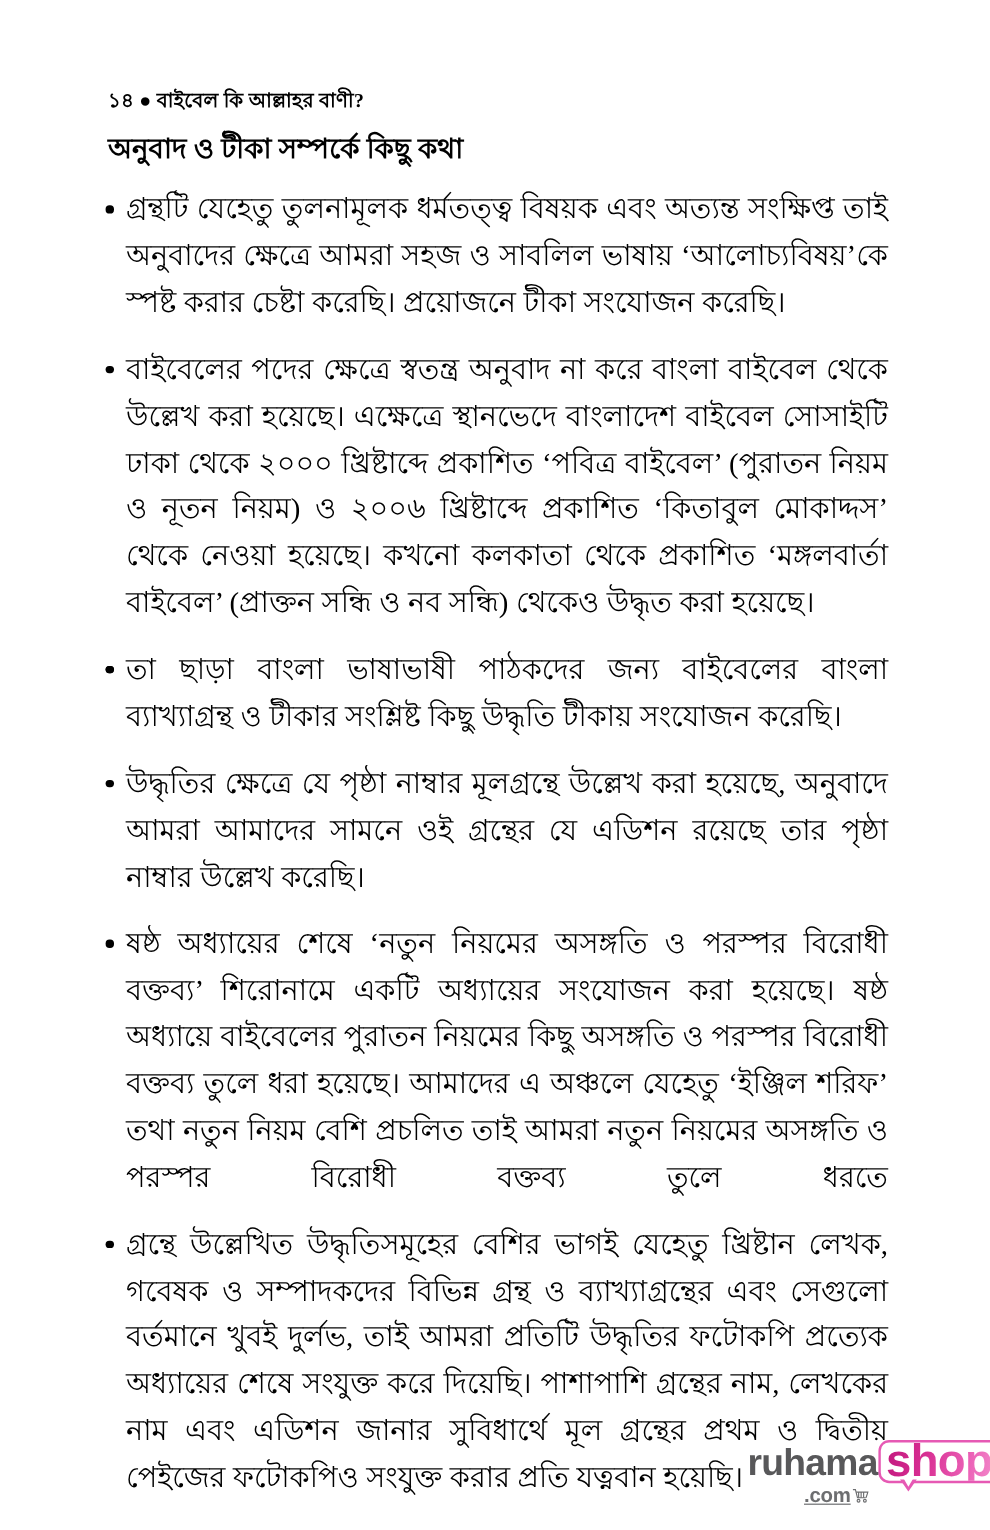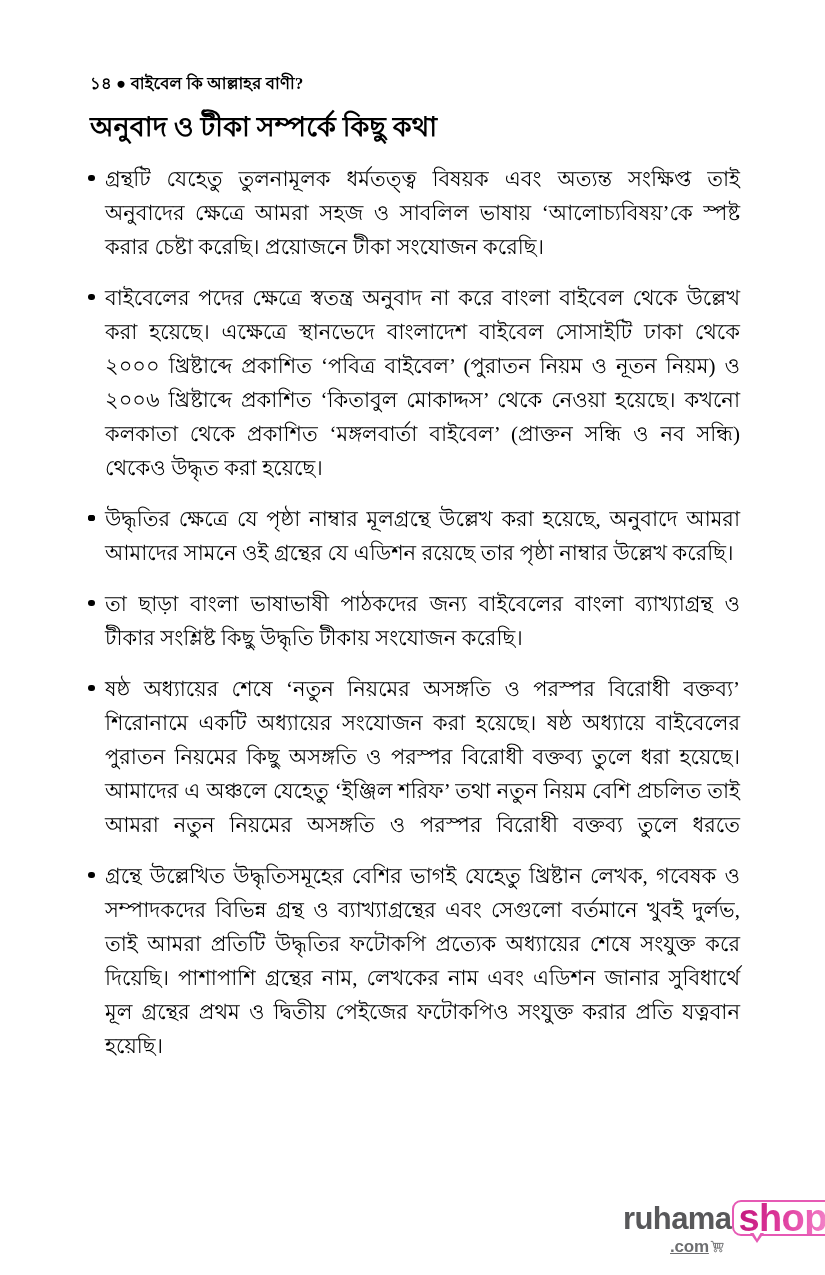--- a/index.html
+++ b/index.html
@@ -36,38 +36,38 @@
     font-size: 16.5px;
     font-weight: 700;
     letter-spacing: 0.2px;
     line-height: 1.4;
     margin: 0 0 0 2px;
     white-space: nowrap;
   }
 
   
   .section-title {
-    font-size: 27px;
+    font-size: 23px;
     font-weight: 700;
     line-height: 1.35;
     margin: 14px 0 16px 2px;
     letter-spacing: 0.1px;
   }
 
   
   .bullet-list {
     list-style: none;
     margin: 0;
     padding: 0;
   }
   .bullet-item {
     position: relative;
     padding-left: 17px;
     margin-bottom: 17px;
-    font-size: 21px;
+    font-size: 24px;
     line-height: 1.62;
     text-align: justify;
     text-justify: inter-word;
     word-spacing: 0.3px;
   }
   .bullet-item:last-child {
     margin-bottom: 0;
   }
   .bullet-item .dot {
     position: absolute;
@@ -191,25 +191,25 @@
       </li>
       <li class="bullet-item">
         <span class="dot"></span>
         <span>বাইবেলের পদের ক্ষেত্রে স্বতন্ত্র অনুবাদ না করে বাংলা বাইবেল থেকে উল্লেখ করা হয়েছে। এক্ষেত্রে স্থানভেদে বাংলাদেশ বাইবেল সোসাইটি ঢাকা থেকে ২০০০ খ্রিষ্টাব্দে প্রকাশিত ‘পবিত্র বাইবেল’ (পুরাতন নিয়ম ও নূতন নিয়ম) ও ২০০৬ খ্রিষ্টাব্দে প্রকাশিত ‘কিতাবুল মোকাদ্দস’ থেকে নেওয়া হয়েছে। কখনো কলকাতা থেকে প্রকাশিত ‘মঙ্গলবার্তা বাইবেল’ (প্রাক্তন সন্ধি ও নব সন্ধি) থেকেও উদ্ধৃত করা হয়েছে।</span>
       </li>
       <li class="bullet-item">
         <span class="dot"></span>
       </li>
       <li class="bullet-item">
         <span class="dot"></span>
+        <span>তা ছাড়া বাংলা ভাষাভাষী পাঠকদের জন্য বাইবেলের বাংলা ব্যাখ্যাগ্রন্থ ও টীকার সংশ্লিষ্ট কিছু উদ্ধৃতি টীকায় সংযোজন করেছি।</span>
+      </li>
+      <li class="bullet-item">
+        <span class="dot"></span>
         <span>উদ্ধৃতির ক্ষেত্রে যে পৃষ্ঠা নাম্বার মূলগ্রন্থে উল্লেখ করা হয়েছে, অনুবাদে আমরা আমাদের সামনে ওই গ্রন্থের যে এডিশন রয়েছে তার পৃষ্ঠা নাম্বার উল্লেখ করেছি।</span>
-      </li>
-      <li class="bullet-item">
-        <span class="dot"></span>
-        <span>তা ছাড়া বাংলা ভাষাভাষী পাঠকদের জন্য বাইবেলের বাংলা ব্যাখ্যাগ্রন্থ ও টীকার সংশ্লিষ্ট কিছু উদ্ধৃতি টীকায় সংযোজন করেছি।</span>
       </li>
       <li class="bullet-item continues">
         <span class="dot"></span>
         <span>ষষ্ঠ অধ্যায়ের শেষে ‘নতুন নিয়মের অসঙ্গতি ও পরস্পর বিরোধী বক্তব্য’ শিরোনামে একটি অধ্যায়ের সংযোজন করা হয়েছে। ষষ্ঠ অধ্যায়ে বাইবেলের পুরাতন নিয়মের কিছু অসঙ্গতি ও পরস্পর বিরোধী বক্তব্য তুলে ধরা হয়েছে। আমাদের এ অঞ্চলে যেহেতু ‘ইঞ্জিল শরিফ’ তথা নতুন নিয়ম বেশি প্রচলিত তাই আমরা নতুন নিয়মের অসঙ্গতি ও পরস্পর বিরোধী বক্তব্য তুলে ধরতে</span>
       </li>
       <li class="bullet-item">
         <span class="dot"></span>
         <span>গ্রন্থে উল্লেখিত উদ্ধৃতিসমূহের বেশির ভাগই যেহেতু খ্রিষ্টান লেখক, গবেষক ও সম্পাদকদের বিভিন্ন গ্রন্থ ও ব্যাখ্যাগ্রন্থের এবং সেগুলো বর্তমানে খুবই দুর্লভ, তাই আমরা প্রতিটি উদ্ধৃতির ফটোকপি প্রত্যেক অধ্যায়ের শেষে সংযুক্ত করে দিয়েছি। পাশাপাশি গ্রন্থের নাম, লেখকের নাম এবং এডিশন জানার সুবিধার্থে মূল গ্রন্থের প্রথম ও দ্বিতীয় পেইজের ফটোকপিও সংযুক্ত করার প্রতি যত্নবান হয়েছি।</span>
       </li>
     </ul>

